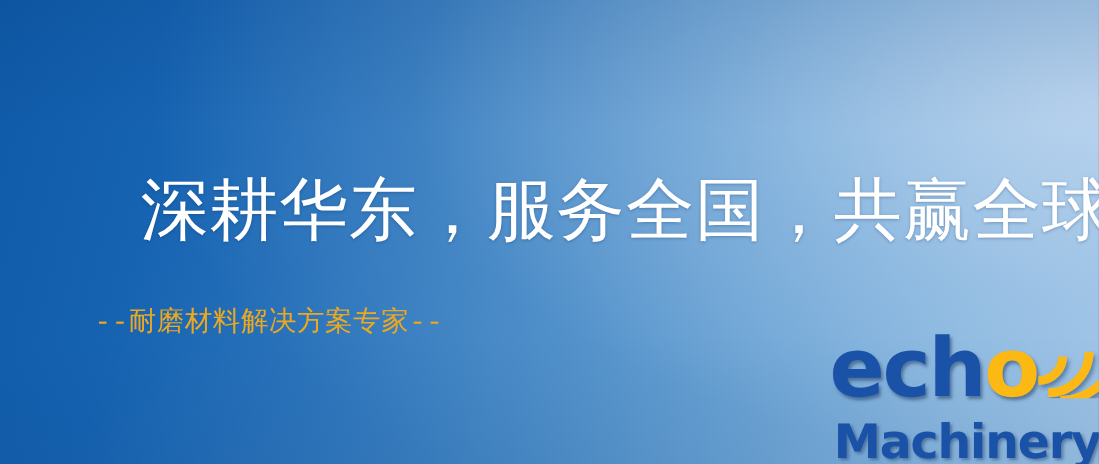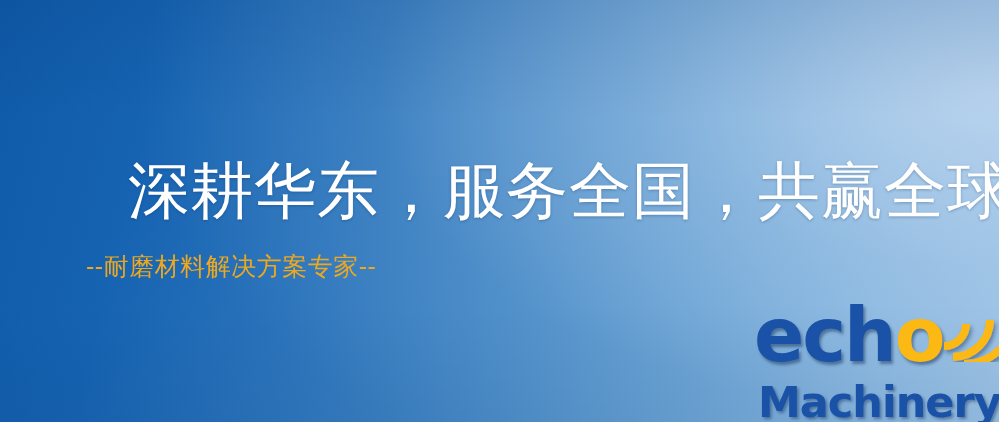--- a/index.html
+++ b/index.html
@@ -43,23 +43,23 @@
     letter-spacing:1px;
     white-space:nowrap;
     text-shadow:0 1px 3px rgba(4,40,85,0.30);
     margin-left:44px;
   }
 
   
   #subtitle {
     position:absolute;
     left:86px;
-    top:250px;
+    top:278px;
     color:#eda81f;
-    font-family:Liberation Sans, sans-serif;
+    font-family:Liberation Mono, monospace;
     font-size:25px;
     line-height:32px;
     font-weight:400;
     letter-spacing:0.5px;
     white-space:nowrap;
   }
 
   
   #logo {
     position:absolute;

